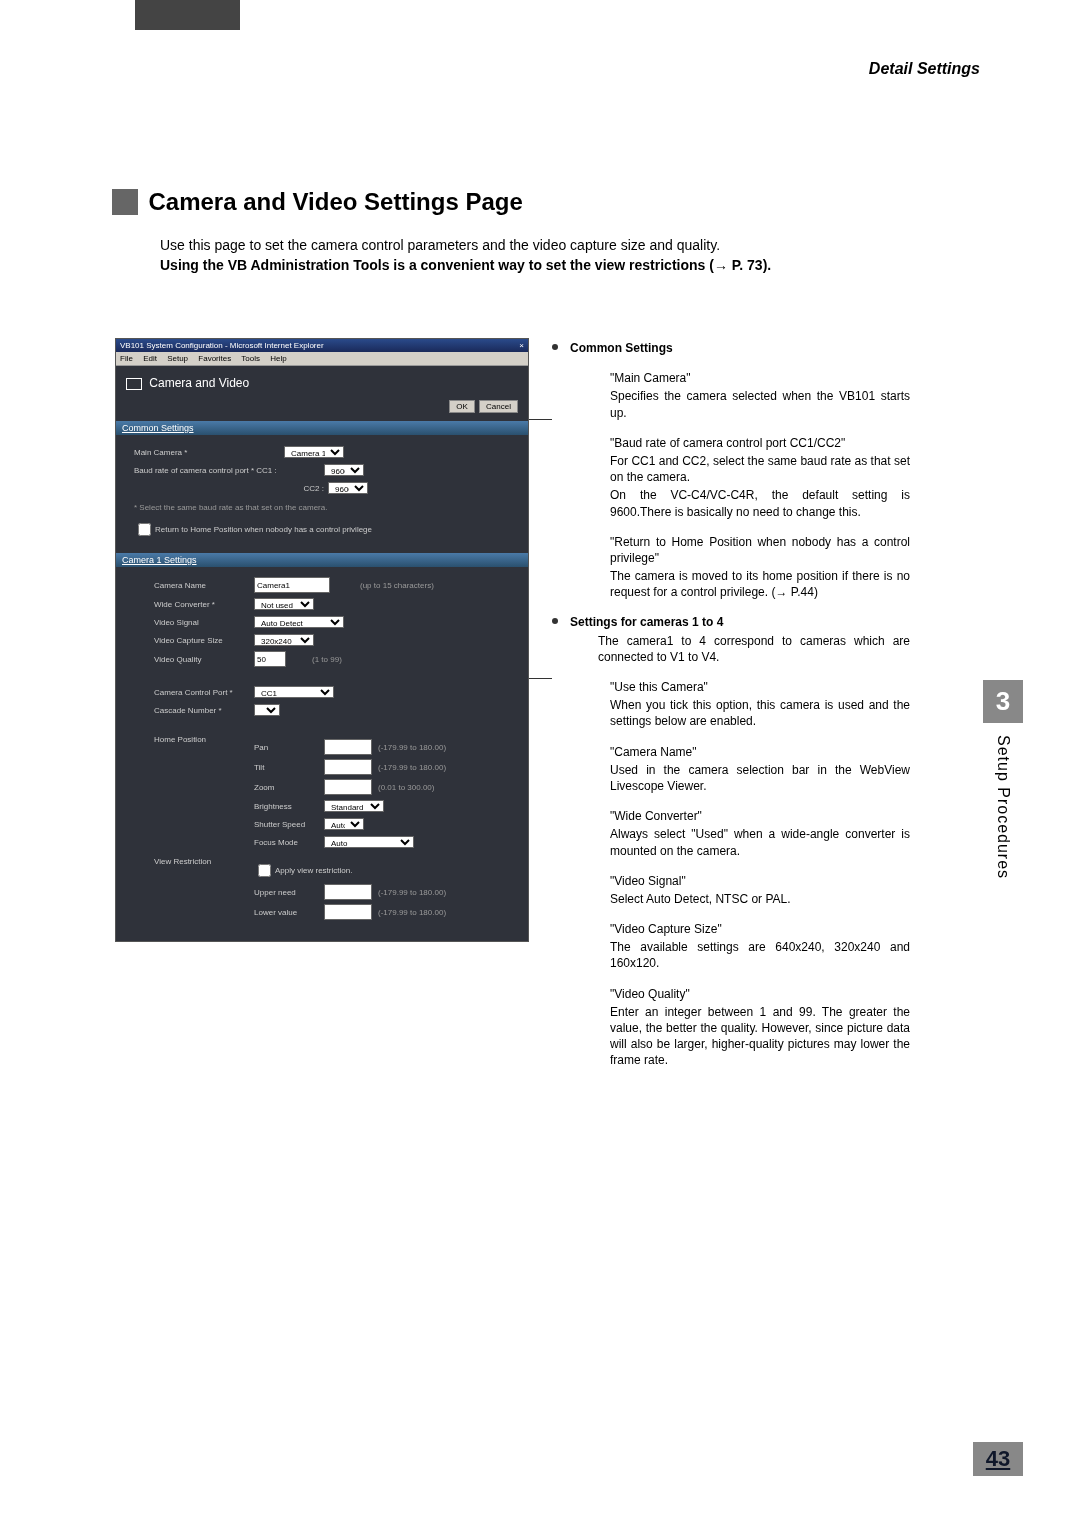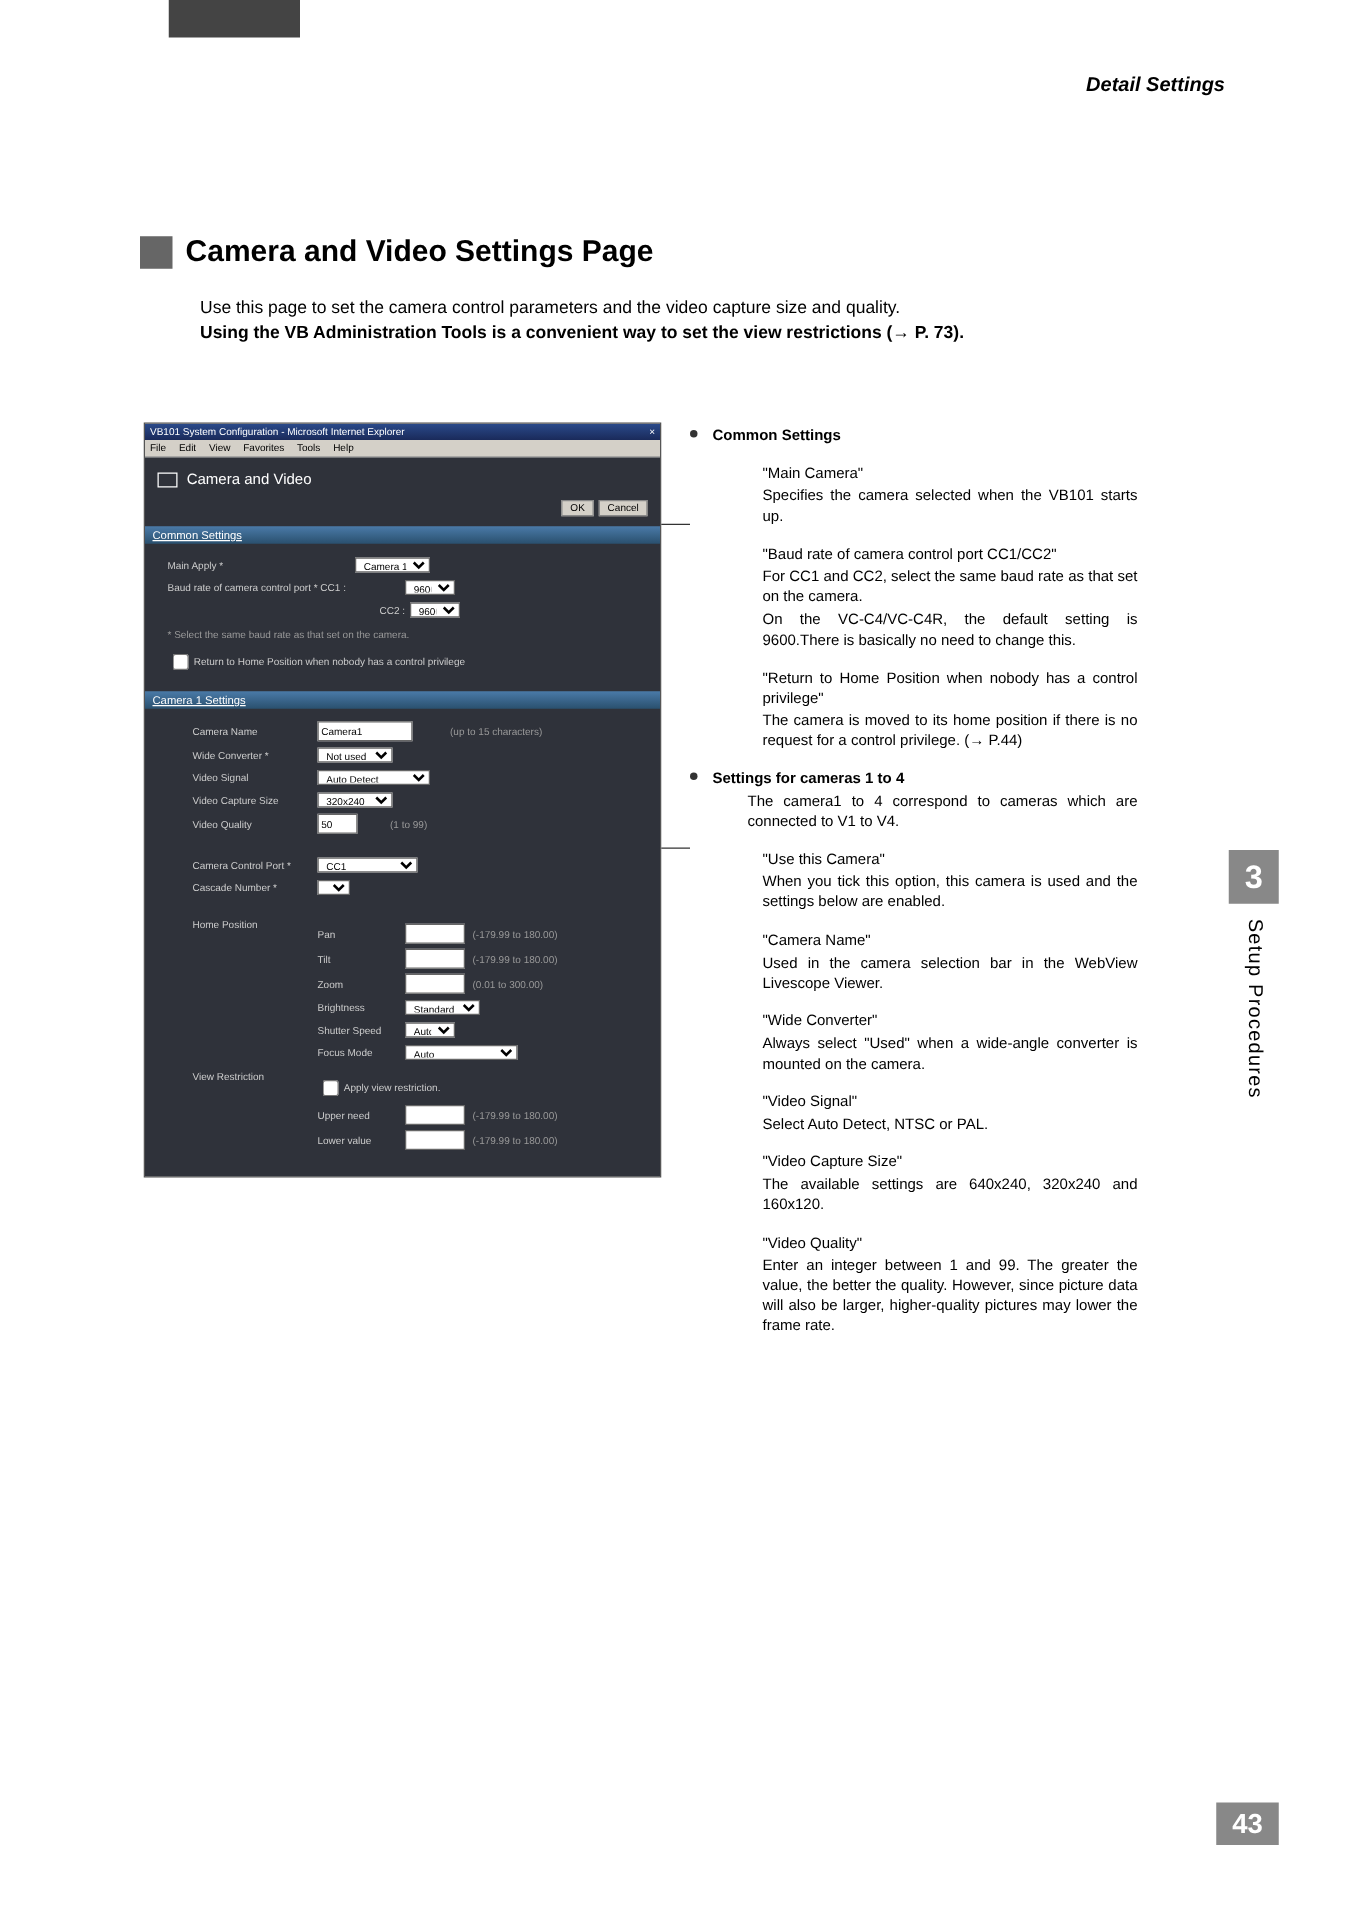--- a/index.html
+++ b/index.html
@@ -197,25 +197,26 @@
     font-size: 16px;
     margin: 12px auto 0 auto;
     letter-spacing: 1px;
   }
   .page-num-box {
     position: absolute;
     right: 57px;
     bottom: 50px;
     width: 50px;
     background: #888;
-    color: #ffffff;
+    color: #0f172a;
     text-align: center;
     font-size: 22px;
     font-weight: bold;
     padding: 4px 0;
+    text-decoration: underline;
   }
 
   
   .line {
     position: absolute;
     border-top: 1px solid #333;
   }
   .bullet-pt {
     position: absolute;
     width: 5px; height: 5px;
@@ -247,39 +248,39 @@
 <div class="line" style="left:481px; top:678px; width:71px;"></div>
 
 <div class="ie-window">
   <div class="ie-titlebar">
     <span>VB101 System Configuration - Microsoft Internet Explorer</span>
     <span>×</span>
   </div>
   <div class="ie-menubar">
     <span>File</span>
     <span>Edit</span>
-    <span>View</span>
+    <span>Setup</span>
     <span>Favorites</span>
     <span>Tools</span>
     <span>Help</span>
   </div>
   <div class="cfg-body">
     <div class="cfg-header">
       <span class="cfg-icon"></span>
       <span>Camera and Video</span>
     </div>
     <div class="ok-row">
       <button class="btn">OK</button>
       <button class="btn">Cancel</button>
     </div>
 
     <div class="section-bar">Common Settings</div>
     <div class="cfg-content">
       <div class="row">
-        <span class="lbl">Main Apply  *</span>
+        <span class="lbl">Main Camera  *</span>
         <select class="sel"><option>Camera 1</option></select>
       </div>
       <div class="row">
         <span class="lbl" style="width:190px;">Baud rate of camera control port  *  CC1 :</span>
         <select class="sel" style="width:40px;"><option>9600</option></select>
       </div>
       <div class="row">
         <span class="lbl" style="width:190px; text-align:right; padding-right:4px;">CC2 :</span>
         <select class="sel" style="width:40px;"><option>9600</option></select>
       </div>

